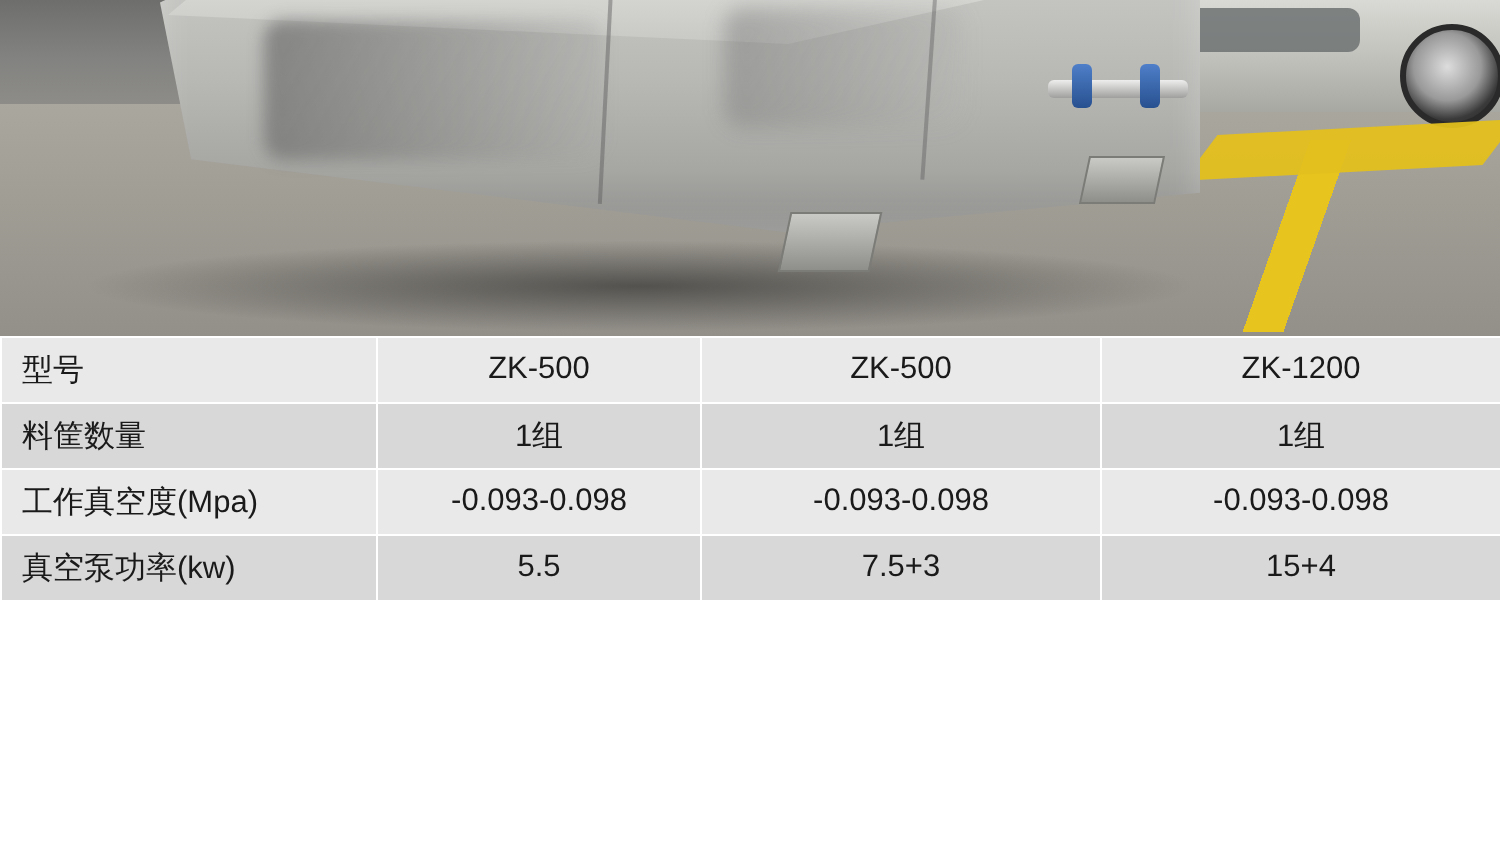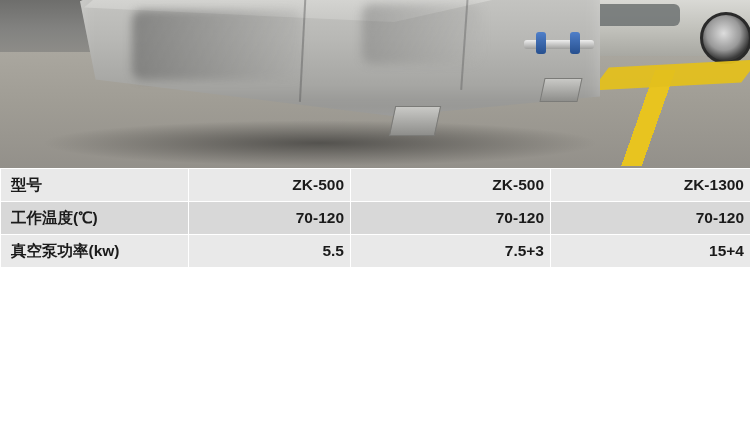--- a/index.html
+++ b/index.html
@@ -11,21 +11,20 @@
     width: 750px;
     height: 425px;
     overflow: hidden;
     font-family: "Liberation Sans", sans-serif;
   }
   #page {
     position: relative;
     width: 750px;
     height: 425px;
     overflow: hidden;
-    font-weight: bold;
   }
 
   
   .photo {
     position: relative;
     width: 750px;
     height: 168px;
     overflow: hidden;
     background: #9a9a96;
   }
@@ -198,21 +197,21 @@
     white-space: nowrap;
     overflow: hidden;
   }
   .spec-table tr:nth-child(odd) td { background: #e9e9e9; }
   .spec-table tr:nth-child(even) td { background: #d8d8d8; }
   .spec-table td.label {
     text-align: left;
     padding-left: 10px;
   }
   .spec-table td.val {
-    text-align: right;
+    text-align: center;
   }
 </style>
 </head>
 <body>
 
 <div id="page">
 
   <div class="photo">
     <div class="ground"></div>
     <div class="bg-band"></div>
@@ -251,27 +250,33 @@
       <col class="c-label">
         <col class="c-v1">
         <col class="c-v2">
         <col class="c-v3">
     </colgroup>
     <tbody>
       <tr>
         <td class="label">型号</td>
         <td class="val">ZK-500</td>
         <td class="val">ZK-500</td>
-        <td class="val">ZK-1300</td>
-      </tr>
-      <tr>
-        <td class="label">工作温度(℃)</td>
-        <td class="val">70-120</td>
-        <td class="val">70-120</td>
-        <td class="val">70-120</td>
+        <td class="val">ZK-1200</td>
+      </tr>
+      <tr>
+        <td class="label">料筐数量</td>
+        <td class="val">1组</td>
+        <td class="val">1组</td>
+        <td class="val">1组</td>
+      </tr>
+      <tr>
+        <td class="label">工作真空度(Mpa)</td>
+        <td class="val">-0.093-0.098</td>
+        <td class="val">-0.093-0.098</td>
+        <td class="val">-0.093-0.098</td>
       </tr>
       <tr>
         <td class="label">真空泵功率(kw)</td>
         <td class="val">5.5</td>
         <td class="val">7.5+3</td>
         <td class="val">15+4</td>
       </tr>
     </tbody>
   </table>
 

